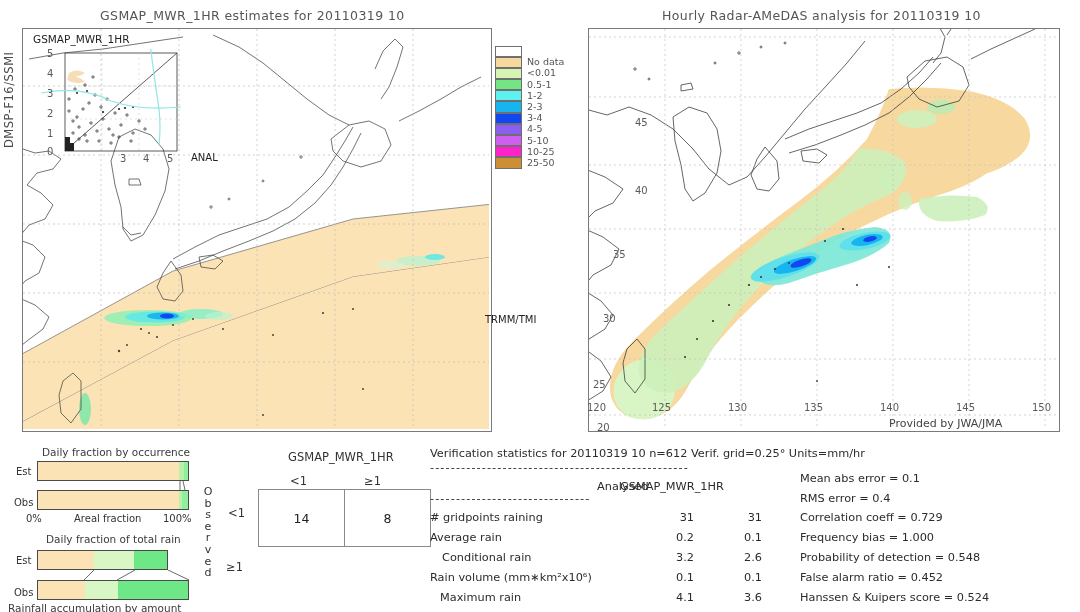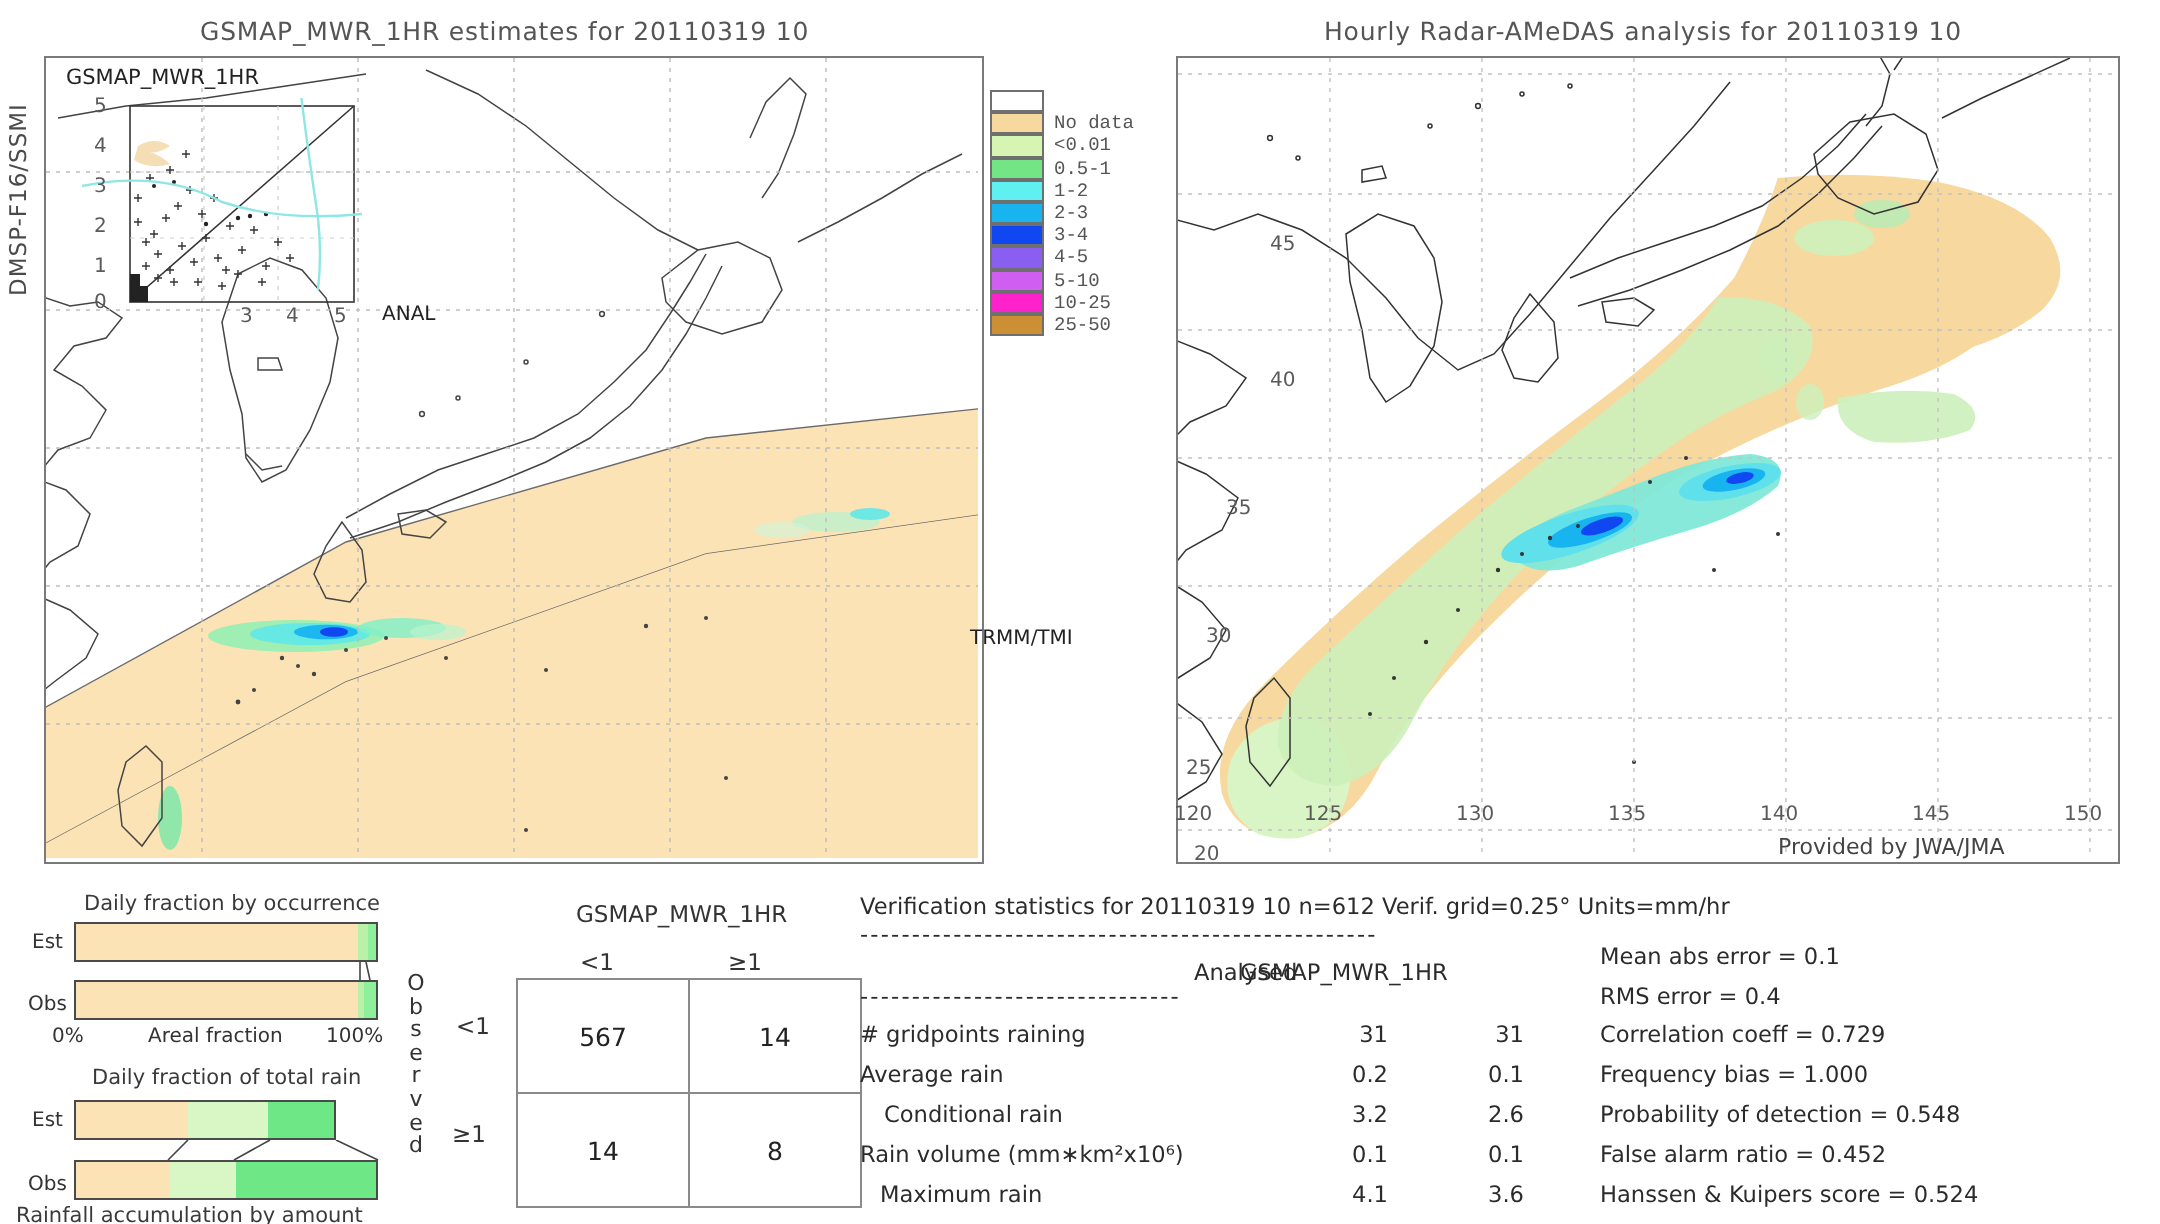--- a/index.html
+++ b/index.html
@@ -4,21 +4,21 @@
 <style>
   html,body{margin:0;padding:0;background:#ffffff;}
   body{width:1080px;height:612px;position:relative;overflow:hidden;
        font-family:"DejaVu Sans","Liberation Sans",sans-serif;color:#3a3a3a;}
   .abs{position:absolute;}
   .ttl{font-size:12.5px;color:#555;letter-spacing:.4px;white-space:nowrap;}
   .axlbl{font-size:10px;color:#5a5a5a;white-space:nowrap;}
   .blk{color:#222;}
   .mapbox{border:1px solid #7a7a7a;background:#ffffff;overflow:hidden;}
   .vlabel{writing-mode:vertical-rl;transform:rotate(180deg);font-size:11.5px;color:#4a4a4a;letter-spacing:.5px;}
-  .cbrow{display:flex;height:11.2px;font-family:Liberation Mono, monospace;}
+  .cbrow{display:flex;align-items:center;height:11.2px;}
   .cbsw{width:27px;height:11.2px;border:1px solid #6f6f6f;box-sizing:border-box;margin-bottom:-1px;}
   .cblab{font-size:9.5px;color:#555;margin-left:5px;white-space:nowrap;}
   .statline{font-size:11.3px;color:#2b2b2b;white-space:nowrap;font-family:"DejaVu Sans","Liberation Sans",sans-serif;}
   .dash{font-size:11.3px;color:#2b2b2b;letter-spacing:1.1px;white-space:nowrap;}
   .cthdr{font-size:11.5px;color:#333;text-align:center;white-space:nowrap;}
   .obsv{font-size:11px;color:#333;line-height:11.6px;text-align:center;}
   .barlbl{font-size:10px;color:#333;}
   .cap{font-size:10.5px;color:#3a3a3a;white-space:nowrap;}
   .seg{height:100%;float:left;box-sizing:border-box;}
   .barbox{border:1px solid #4a4a4a;box-sizing:border-box;overflow:hidden;}
@@ -418,24 +418,20 @@
 <div class="abs cap" style="left:8px;top:602px;">Rainfall accumulation by amount</div>
 
 <div class="abs cthdr" style="left:288px;top:450px;">GSMAP_MWR_1HR</div>
 <div class="abs cthdr" style="left:290px;top:474px;">&lt;1</div>
 <div class="abs cthdr" style="left:364px;top:474px;">≥1</div>
 <div class="abs obsv" style="left:202px;top:486px;width:12px;">O<br>b<br>s<br>e<br>r<br>v<br>e<br>d</div>
 <div class="abs cthdr" style="left:228px;top:506px;">&lt;1</div>
 <div class="abs cthdr" style="left:226px;top:560px;">≥1</div>
 <table class="ct abs" style="left:258px;top:489px;">
   <tbody>
-      <tr>
-    <td>567</td>
-    <td>14</td>
-  </tr>
   <tr>
     <td>14</td>
     <td>8</td>
   </tr>
 </tbody>
   </table>
 
 <div class="abs statline" style="left:430px;top:447px;">Verification statistics for 20110319 10  n=612  Verif. grid=0.25°  Units=mm/hr</div>
 <div class="abs dash" style="left:430px;top:461px;">--------------------------------------------------</div>
 

